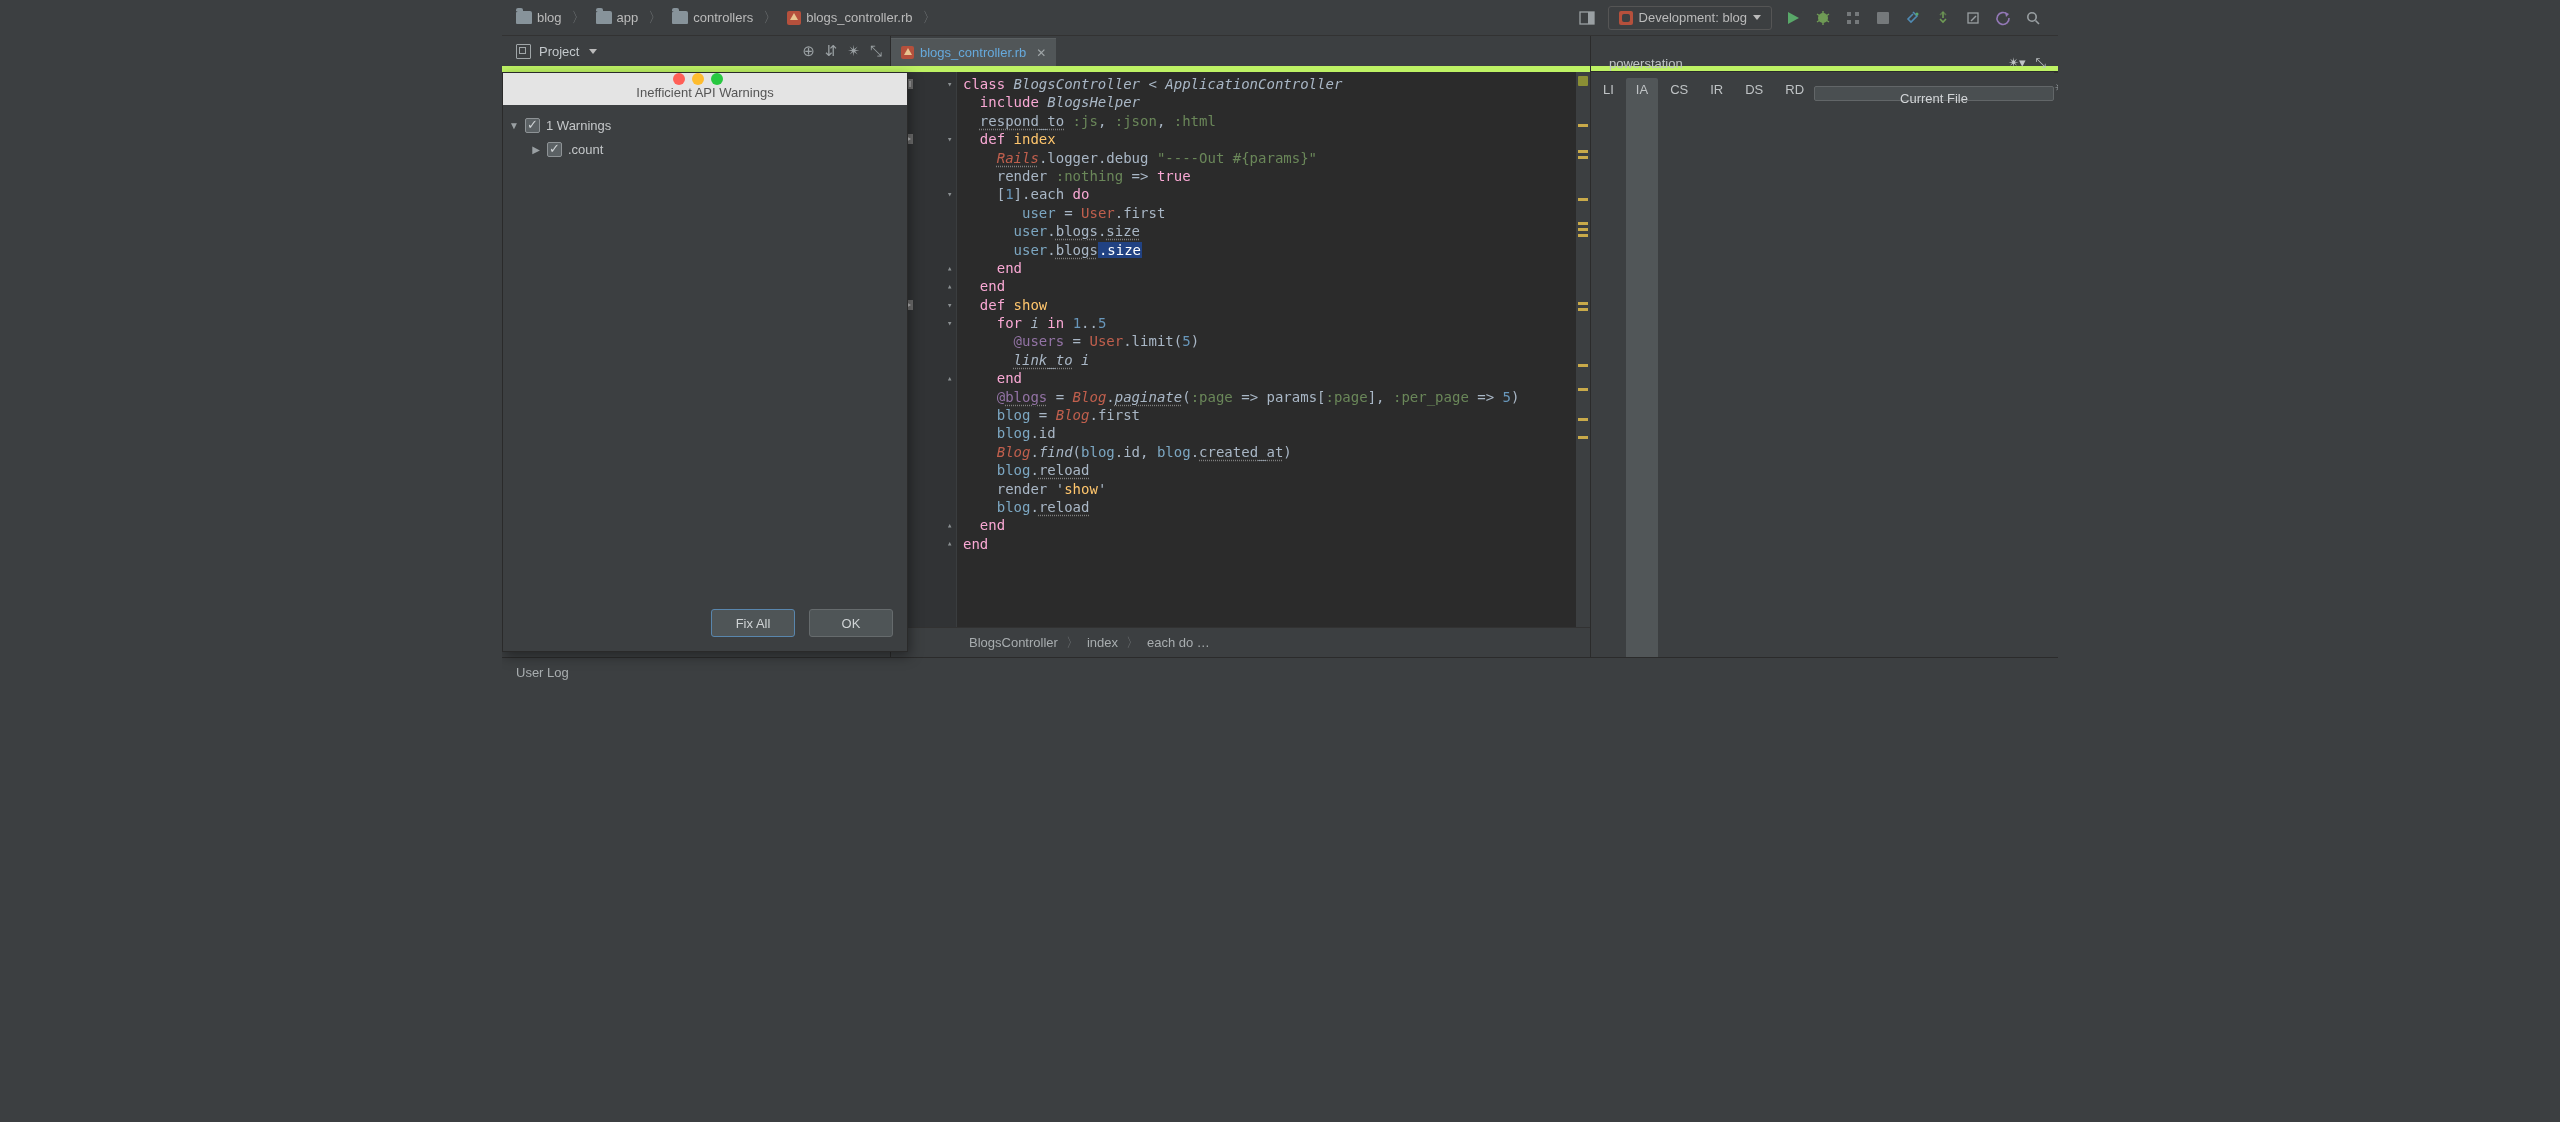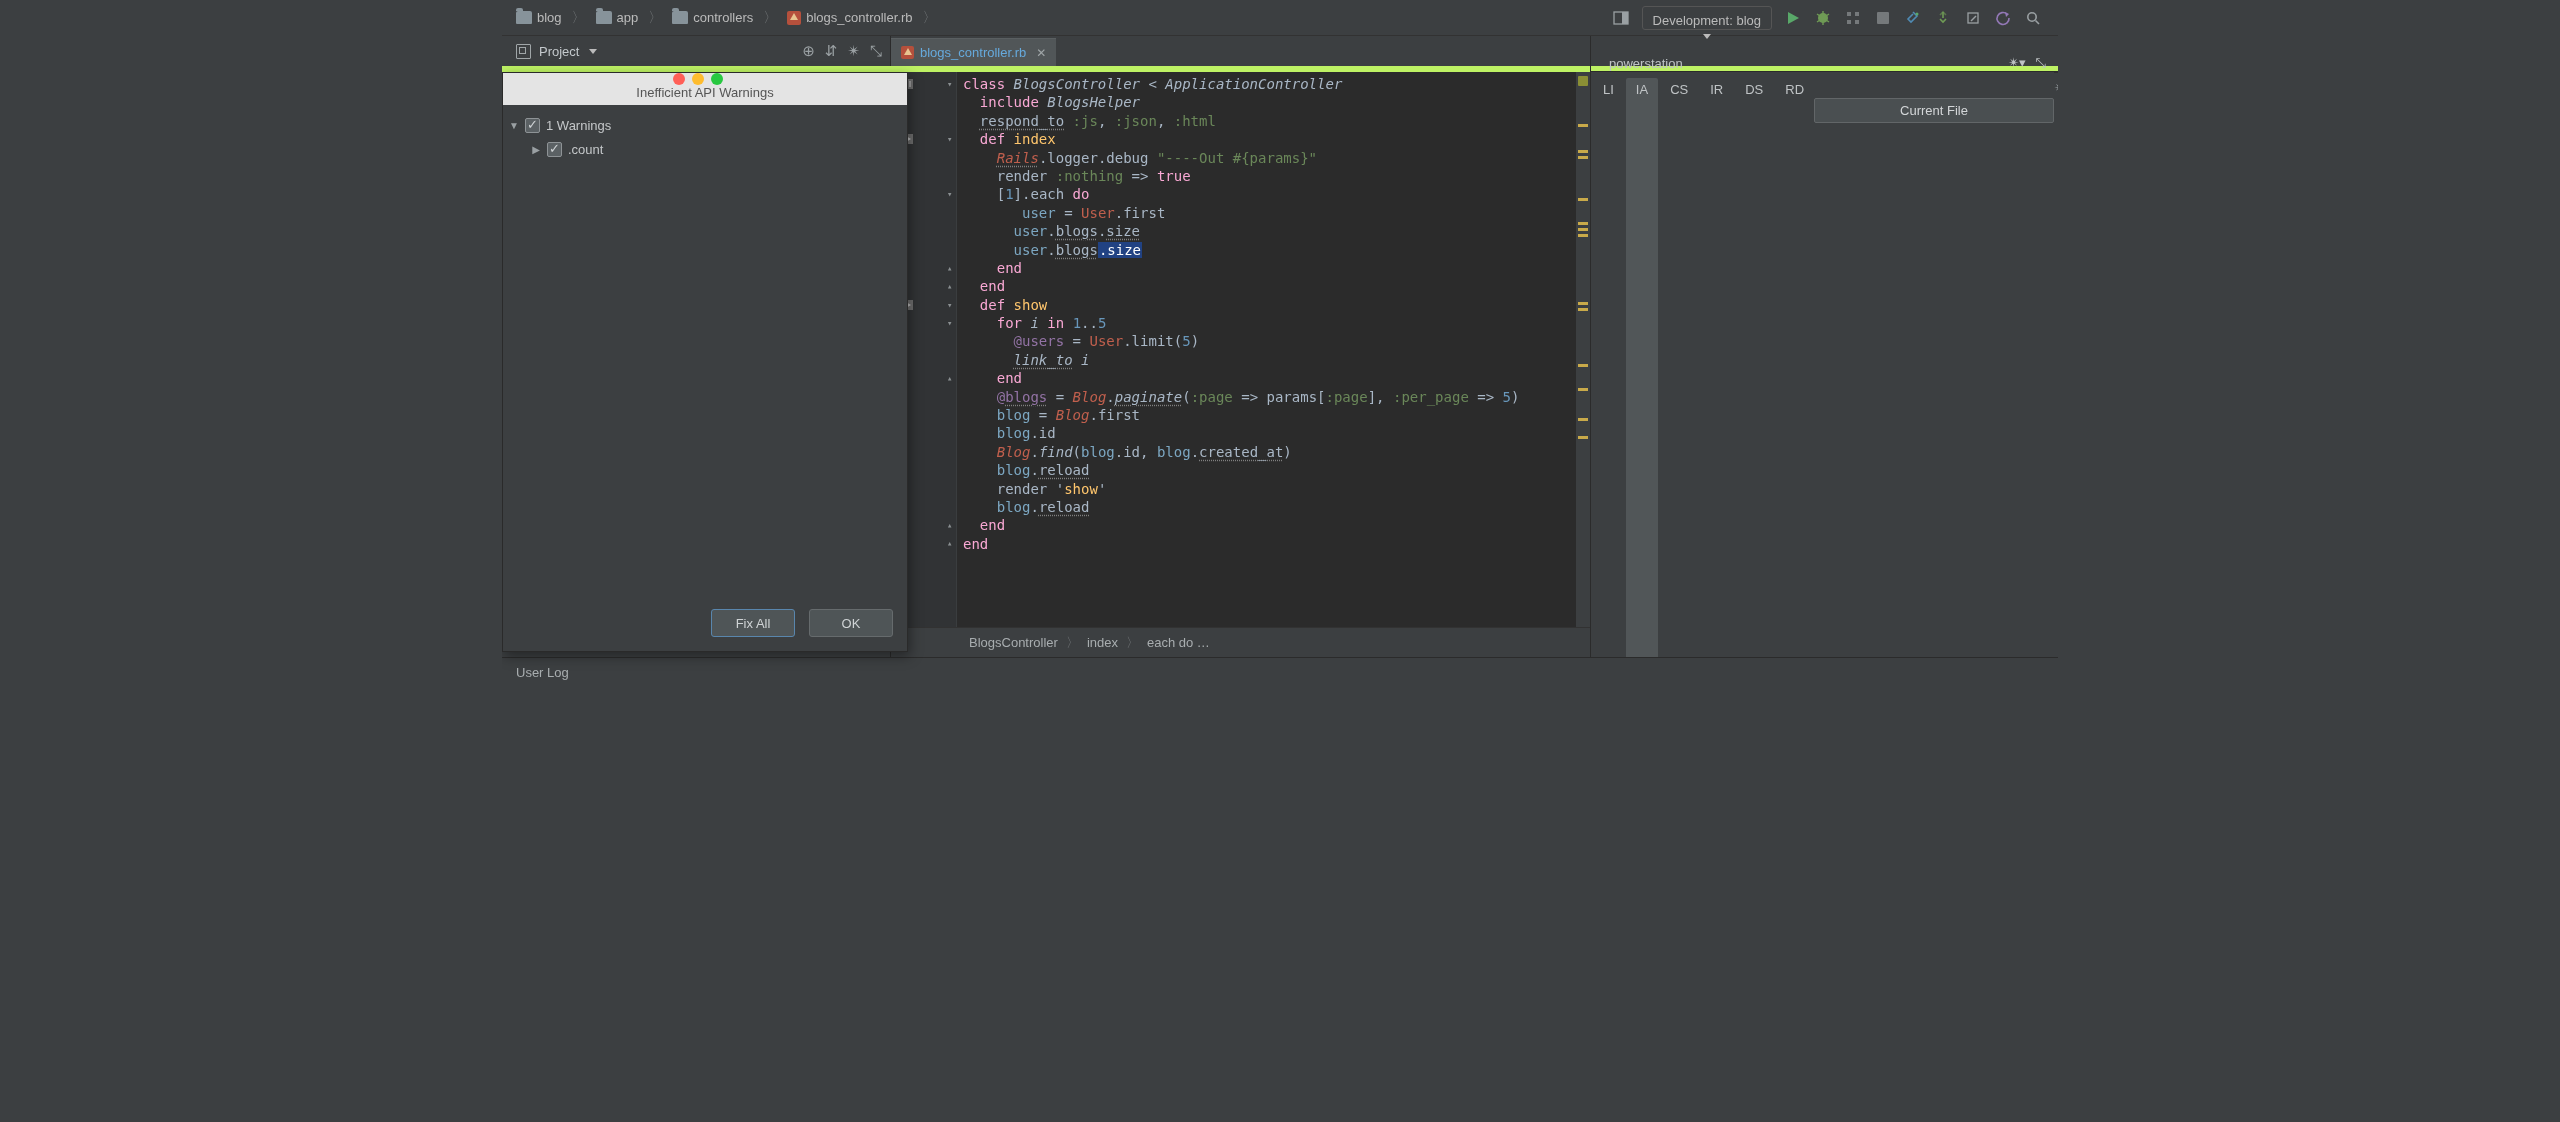--- a/index.html
+++ b/index.html
@@ -10,21 +10,21 @@
   .topbar { height:36px; display:flex; align-items:center; background:#3c3f41; border-bottom:1px solid #323232; padding:0 6px; }
   .breadcrumbs { display:flex; align-items:center; gap:4px; flex:0 0 auto; padding-left:4px;}
   .bc-item { display:flex; align-items:center; gap:5px; color:#bbbbbb; cursor:pointer; padding:2px 4px;}
   .bc-sep { color:#6f7375; font-size:14px; padding:0 2px;}
   .folder-ic { width:16px; height:13px; background:#87939a; border-radius:2px 2px 1px 1px; position:relative; }
   .folder-ic::before{content:"";position:absolute;top:-3px;left:0;width:7px;height:3px;background:#87939a;border-radius:2px 2px 0 0;}
   .rb-ic { width:14px;height:14px; background:#b5503c; border-radius:2px; position:relative;}
   .rb-ic::after{content:"";position:absolute;top:2px;left:3px;width:0;height:0;border-left:4px solid transparent;border-right:4px solid transparent;border-bottom:7px solid #e8c48f;}
   .topbar-right { margin-left:auto; display:flex; align-items:center; gap:12px; padding-right:10px;}
   .sq-icon { width:18px; height:18px; display:flex; align-items:center;justify-content:center; color:#9aa0a3; cursor:pointer;}
-  .run-cfg { display:flex; align-items:center; gap:6px; background:#3c3f41; border:1px solid #555; border-radius:3px; height:24px; padding:0 10px; cursor:pointer;flex-direction:column;}
+  .run-cfg { display:flex; align-items:center; gap:6px; background:#3c3f41; border:1px solid #555; border-radius:3px; height:24px; padding:0 10px; cursor:pointer;}
   .run-cfg .bug { width:14px;height:14px;background:#b5503c;border-radius:2px; position:relative;}
   .run-cfg .bug::after{content:"";position:absolute;top:3px;left:3px;width:8px;height:8px;background:#3c3f41;border-radius:2px;}
   .tri-down{width:0;height:0;border-left:4px solid transparent;border-right:4px solid transparent;border-top:5px solid #bbbbbb;display:inline-block;}
   .ic-run {color:#59a869;}
   .ic-stop{width:12px;height:12px;background:#75797b;border-radius:1px;}
   .icon-svg { width:16px; height:16px; display:block;}
   .projbar-left{display:flex;align-items:center;gap:8px;padding-left:14px;width:389px;border-right:1px solid #2b2b2b;height:100%;}
   .projbar-left .proj-ic{width:15px;height:15px;border:1.5px solid #a0a6a8;border-radius:1px;position:relative;}
   .projbar-left .proj-ic::after{content:"";position:absolute;left:2px;top:2px;width:5px;height:5px;border:1.5px solid #a0a6a8;}
   .projbar-left .label{font-weight:500;color:#c4c9cc;}
@@ -86,21 +86,21 @@
 
   
   .rpanel{width:468px;background:#3c3f41;border-left:1px solid #2b2b2b;display:flex;flex-direction:column;}
   .rp-head-title{padding-left:6px;}
   
   .rpanel-inner{display:flex;flex-direction:row;flex:1;}
   .rp-tabs{display:flex;gap:2px;padding:6px 0 0 2px;}
   .rp-tab{padding:4px 10px;color:#bfc3c5;cursor:pointer;border-radius:2px 2px 0 0;}
   .rp-tab.active{background:#515658;}
   .rp-body{flex:1;padding-top:14px;}
-  .rp-btn{display:block;margin:12px auto;width:240px;height:25px;border:1px solid #626668;background:#4a4f51;color:#d3d6d8;border-radius:2px;text-align:center;line-height:23px;cursor:pointer;}
+  .rp-btn{display:block;margin:0 auto;width:240px;height:15px;border:1px solid #626668;background:#4a4f51;color:#d3d6d8;border-radius:2px;text-align:center;line-height:23px;cursor:pointer;}
   .rp-footer{height:30px;border-top:1px solid #2f2f2f;display:flex;align-items:center;justify-content:flex-end;padding-right:12px;gap:12px;color:#9aa0a3;}
   
   
   .status{height:30px;background:#3c3f41;border-top:1px solid #2b2b2b;display:flex;align-items:center;padding:0 14px;color:#a8adaf;}
 
   
   .rp-titlebar{height:36px;display:flex;align-items:center;justify-content:space-between;padding:0 12px;border-bottom:1px solid #2b2b2b;color:#bfc3c5;}
 
 </style>
 </head>

